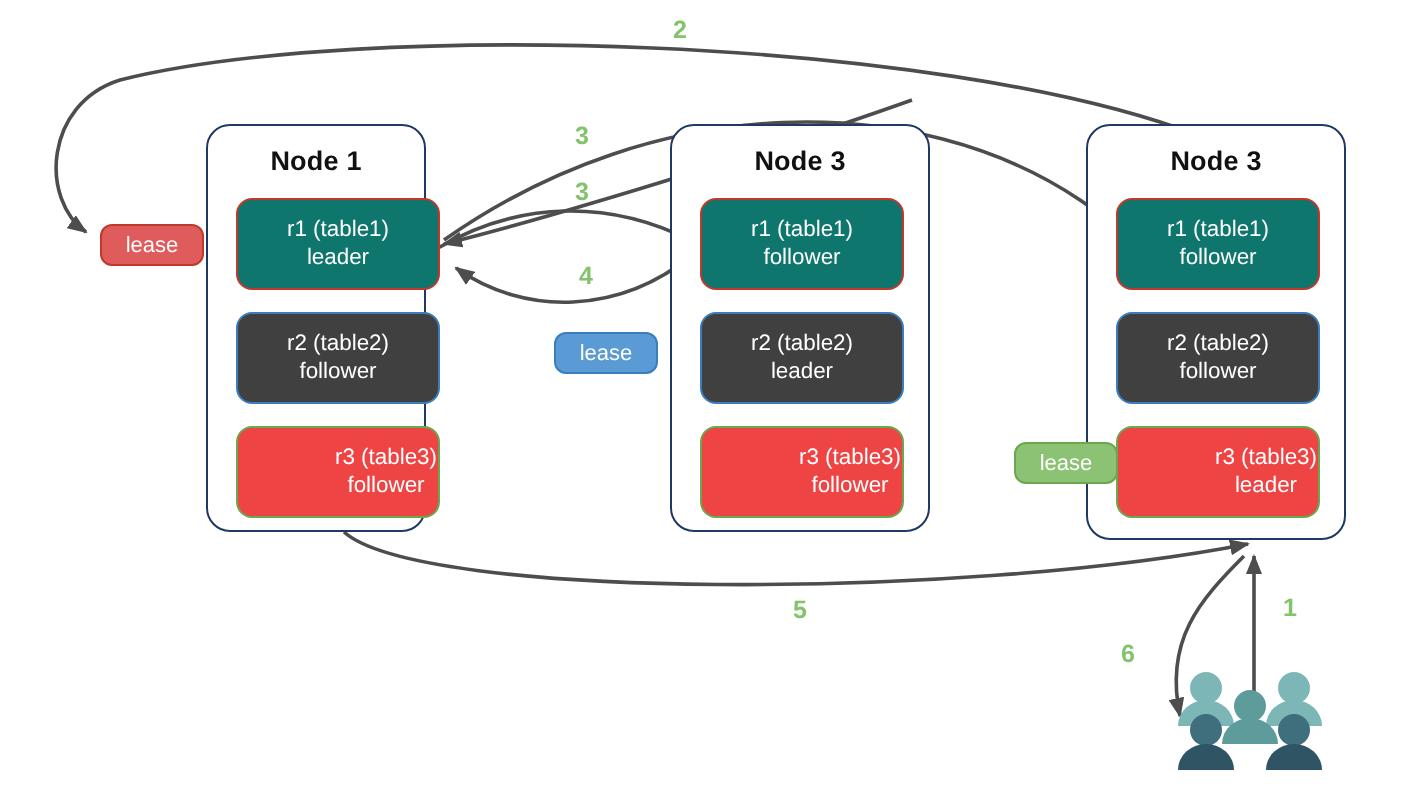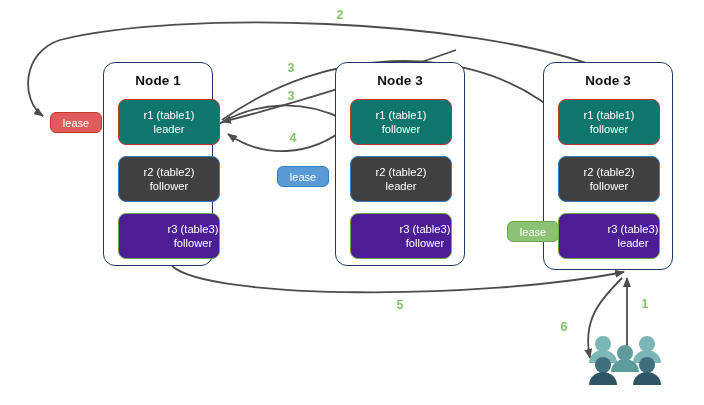--- a/index.html
+++ b/index.html
@@ -62,21 +62,21 @@
   .replica .line { display: block; }
   .rep-red {
     background: #0f766e;
     border: 1.6px solid #c0392b;
   }
   .rep-blue {
     background: #404040;
     border: 1.6px solid #3a7ebd;
   }
   .rep-green {
-    background: #4c1d95;
+    background: #ef4444;
     border: 1.6px solid #6aa84f;
     padding-left: 48px;
   }
   .lease {
     position: absolute;
     width: 52px;
     height: 21px;
     border-radius: 6px;
     box-sizing: border-box;
     display: flex;

